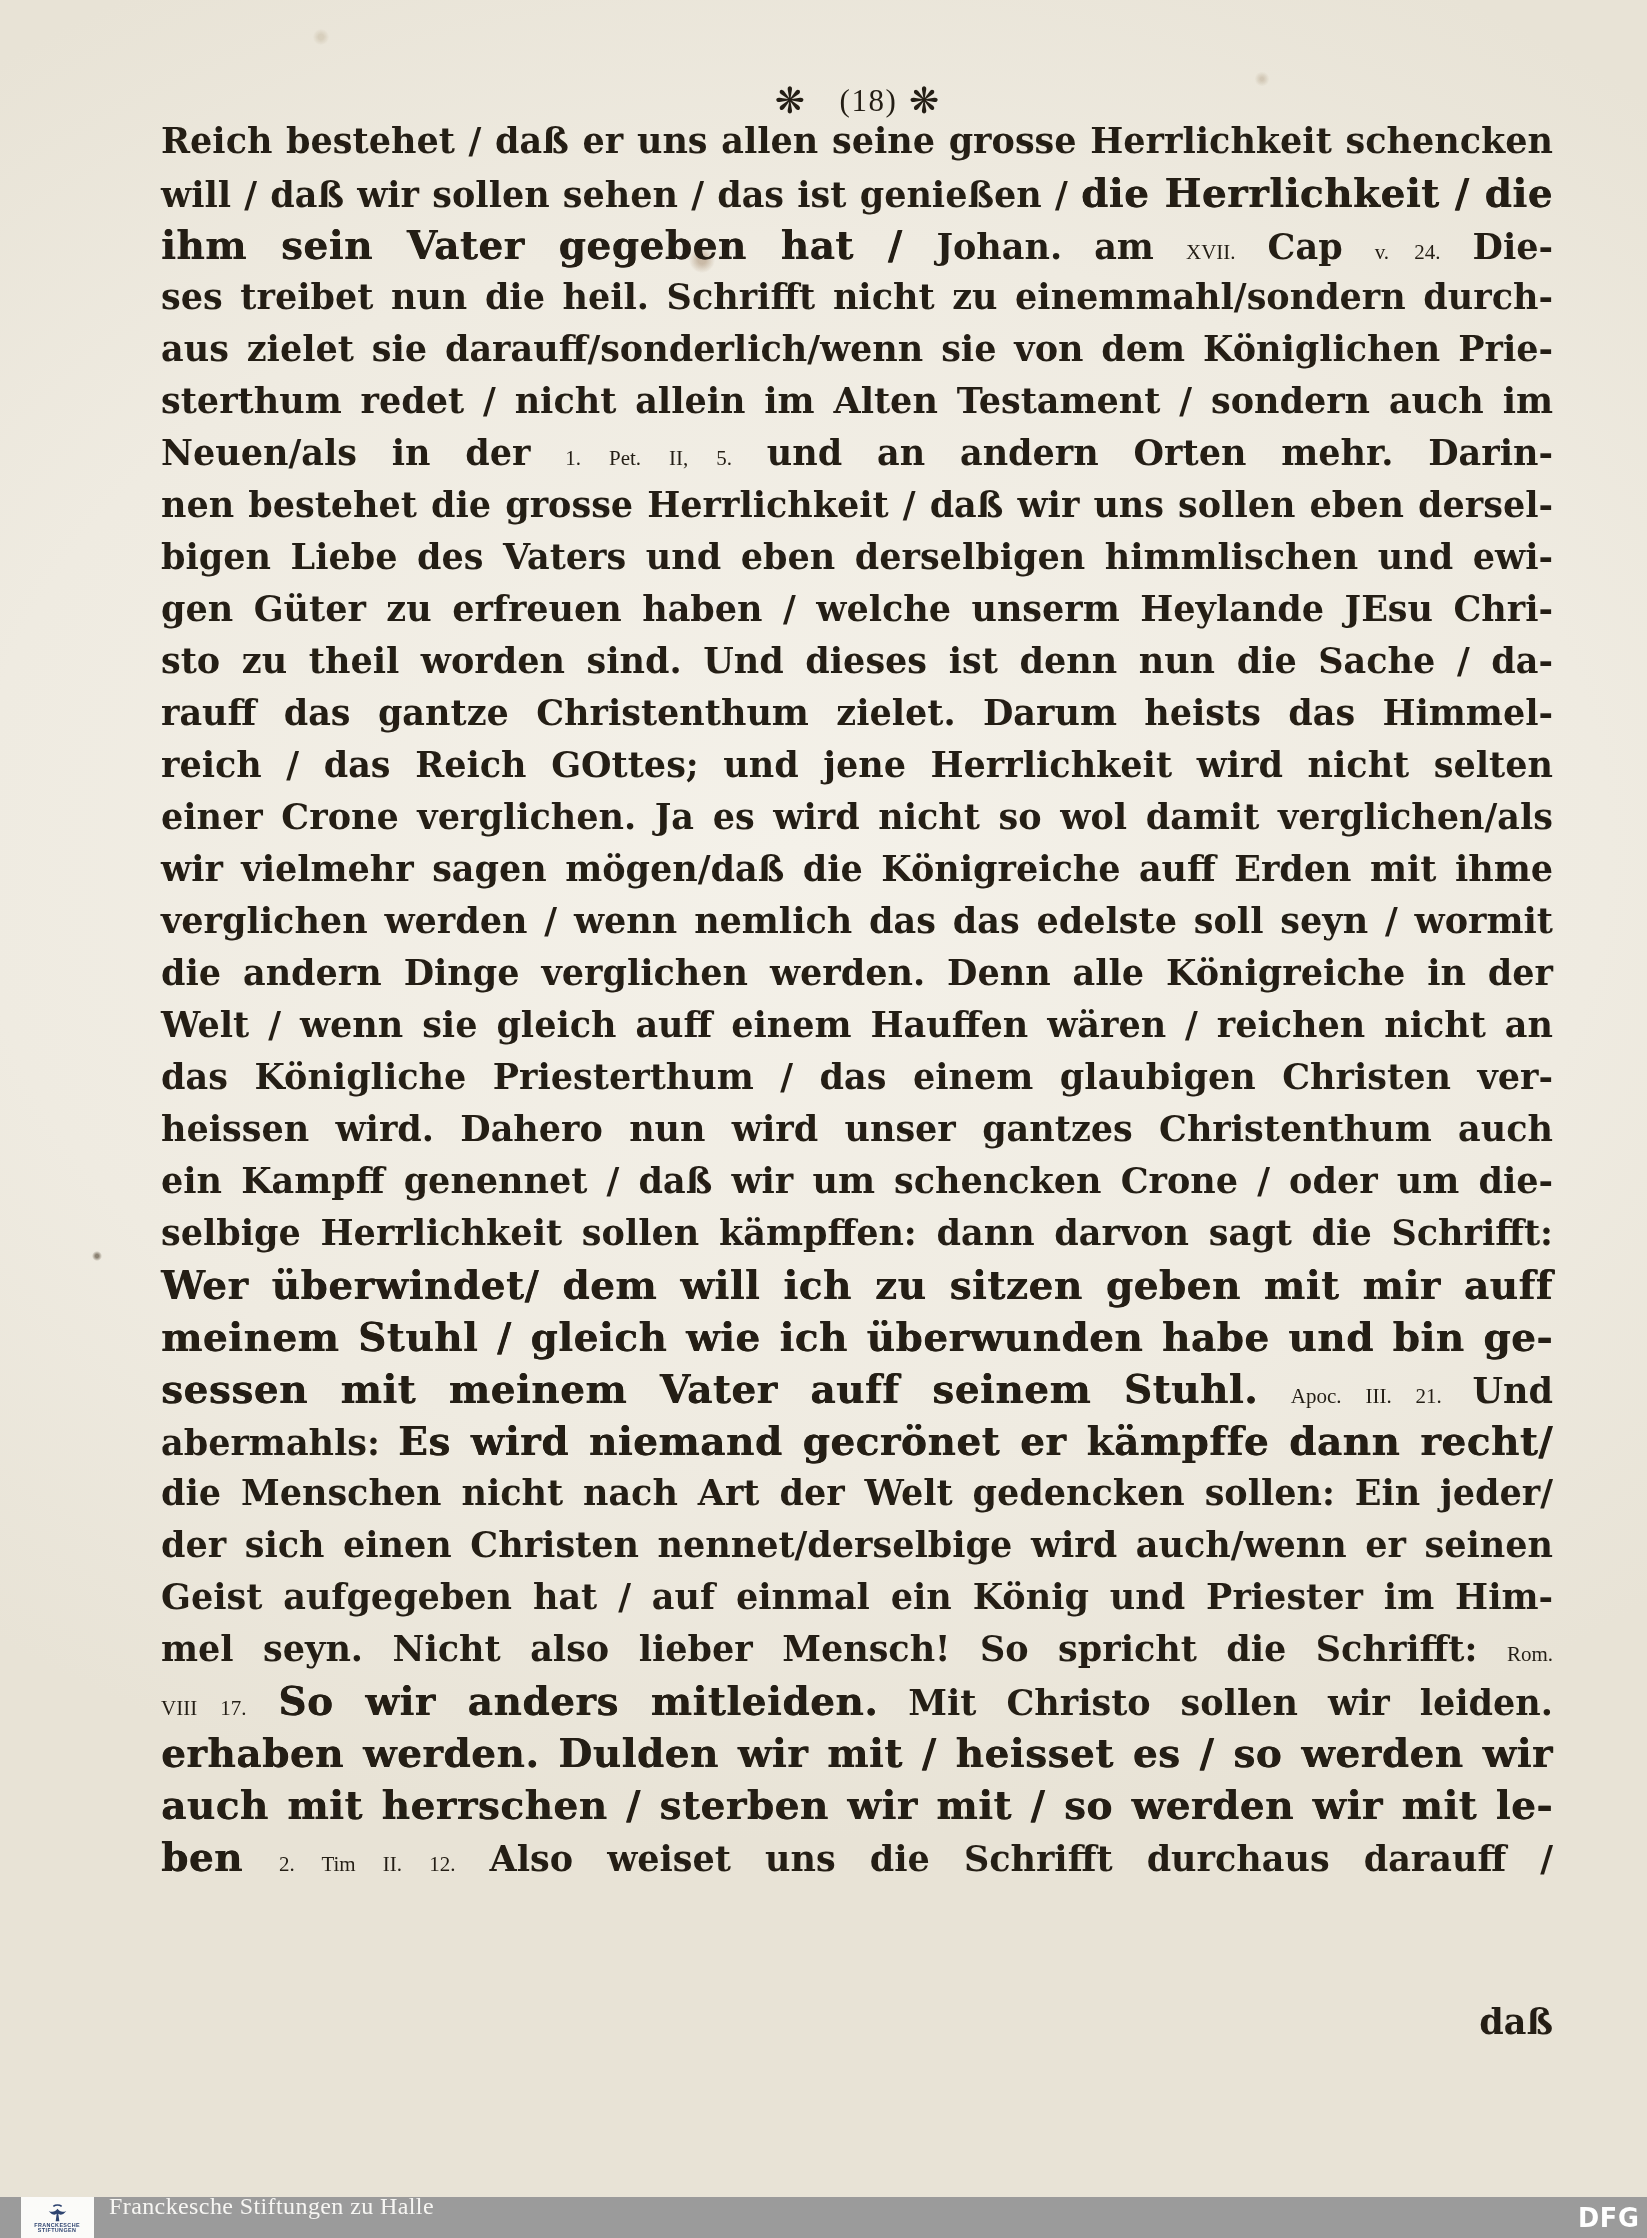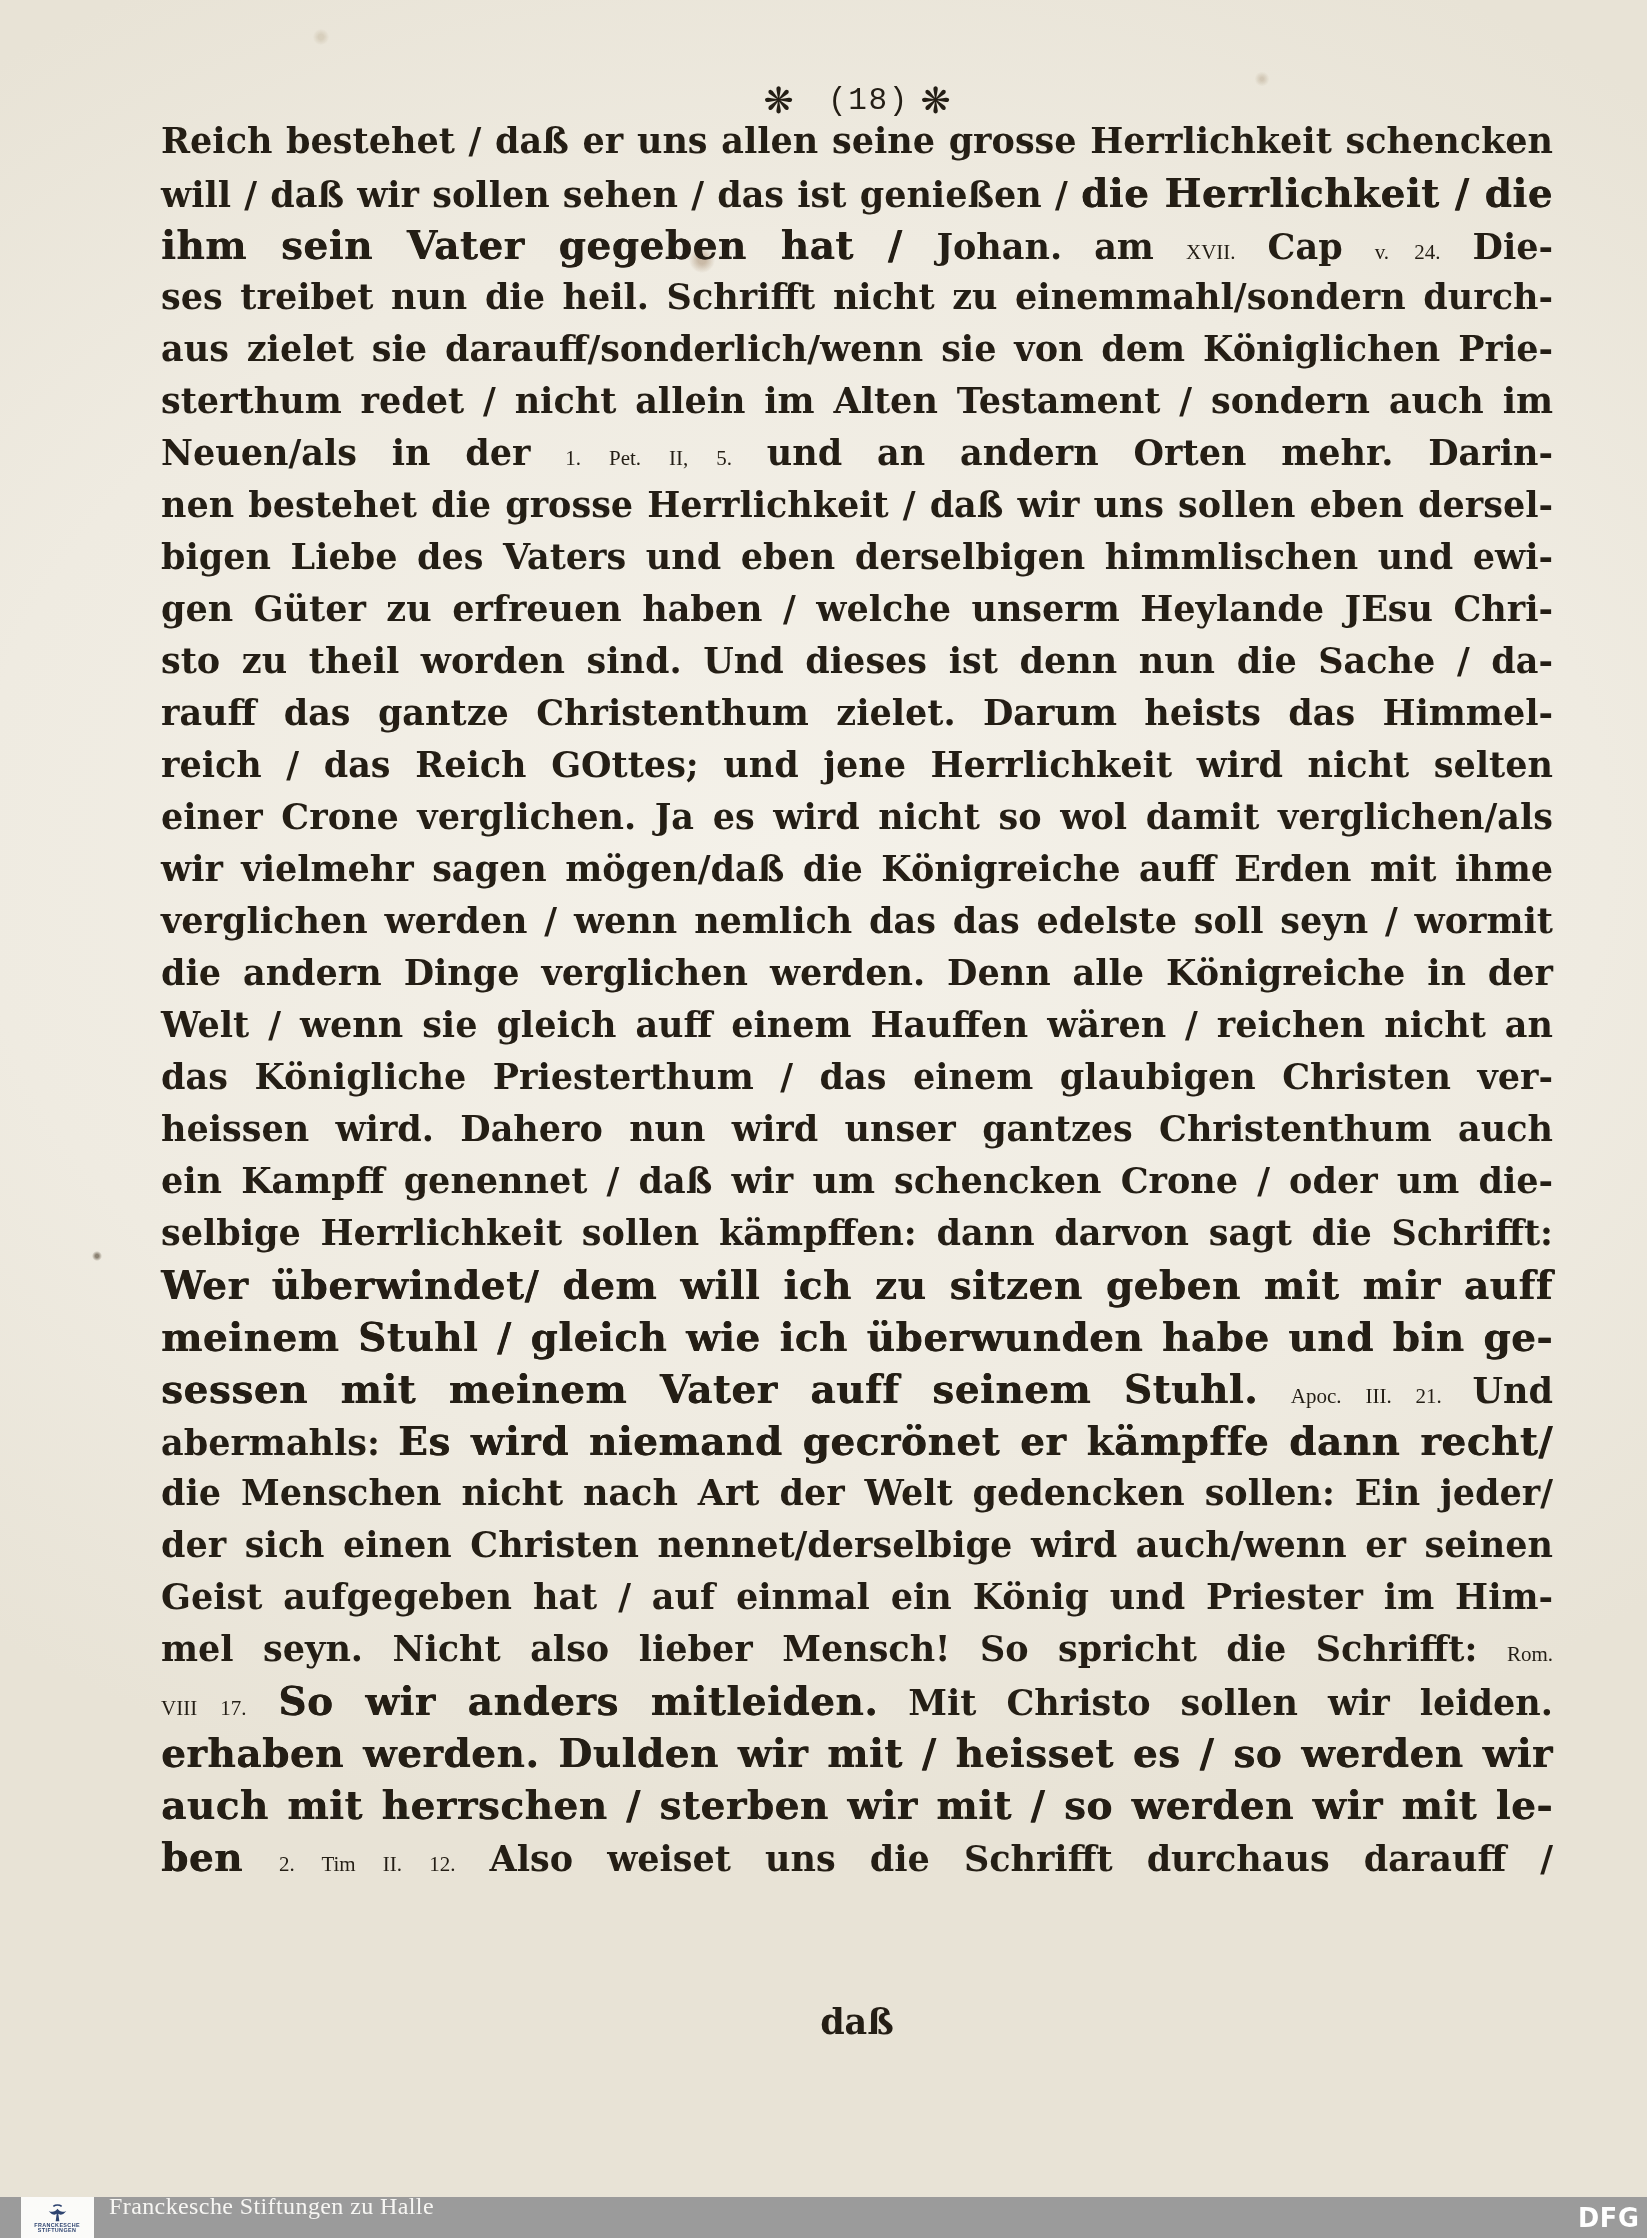--- a/index.html
+++ b/index.html
@@ -13,33 +13,33 @@
       radial-gradient(circle at 1262px 79px, rgba(120,90,50,.22) 0 1.6px, rgba(120,90,50,0) 7.4px),
       radial-gradient(circle at 321px 37px, rgba(130,105,60,.18) 0 2.5px, rgba(130,105,60,0) 8.2px),
       radial-gradient(1318px 989px at 48% 38%, #f4f1e9 0%, #efebe1 62%, #e8e3d6 100%);
   }
   .page{position:absolute;inset:0;color:#241e15;}
   .header{
     position:absolute;left:161px;top:76px;width:1392px;height:49px;
     display:flex;align-items:center;justify-content:center;gap:11.5px;
   }
   .ornament{font-size:36px;line-height:1;color:#241e15;}
-  .pagenum{font-family:Liberation Mono, monospace;font-size:31px;letter-spacing:1.6px;margin-left:23px;}
+  .pagenum{font-family:Liberation Serif, serif;font-size:31px;letter-spacing:1.6px;margin-left:23px;}
   .text-block{position:absolute;left:161px;top:115px;width:1392px;}
   .line{
     height:52px;line-height:52px;white-space:nowrap;
     text-align:justify;text-align-last:justify;
   }
   .seg{display:inline;}
   .seg.n{font-size:35px;font-weight:700;}
   .seg.b{font-size:39px;font-weight:700;letter-spacing:0.5px;text-shadow:0.4px 0 0 currentColor;}
   .seg.a{font-family:"Liberation Serif", serif;font-size:21px;font-weight:400;}
   .catchword{
     position:absolute;left:161px;top:2001px;width:1392px;
-    text-align:center;font-size:35px;font-weight:700;
+    text-align:right;font-size:35px;font-weight:700;
   }
   .footer-bar{
     position:absolute;left:0;right:0;bottom:0;height:42px;background:#9b9b9b;
   }
   .institution{
     position:absolute;left:109px;bottom:0;height:54px;line-height:42px;
     color:#f7f6f3;font-family:"Liberation Serif", serif;font-size:24px;letter-spacing:0.4px;
   }
   .logo-box{
     position:absolute;left:20.6px;bottom:0;width:73px;height:42px;background:#fbfbf9;

